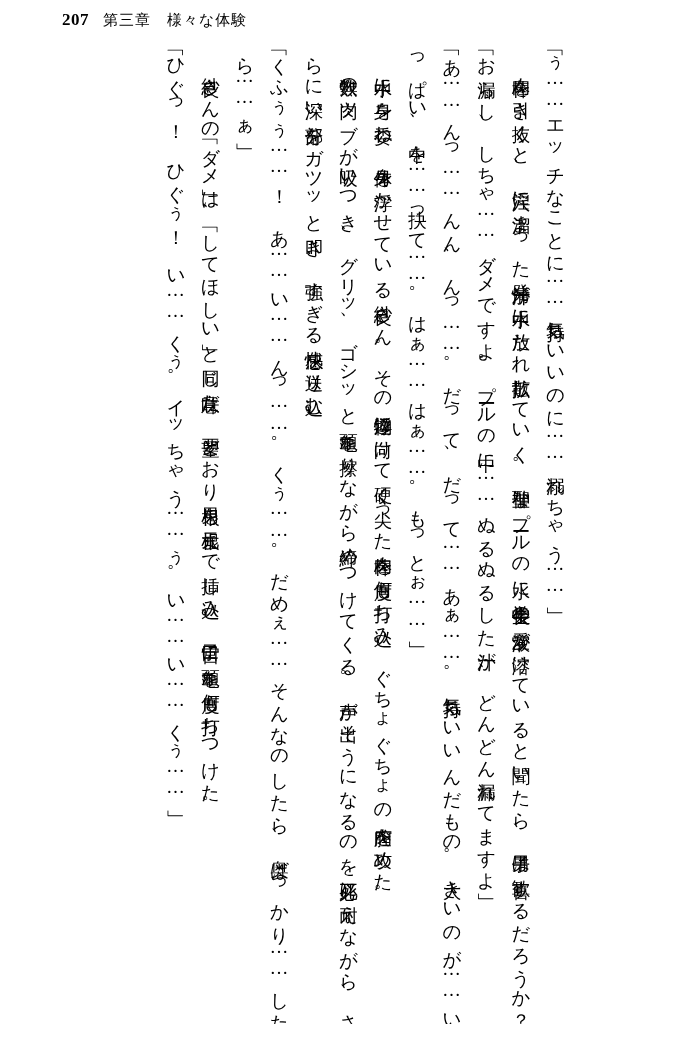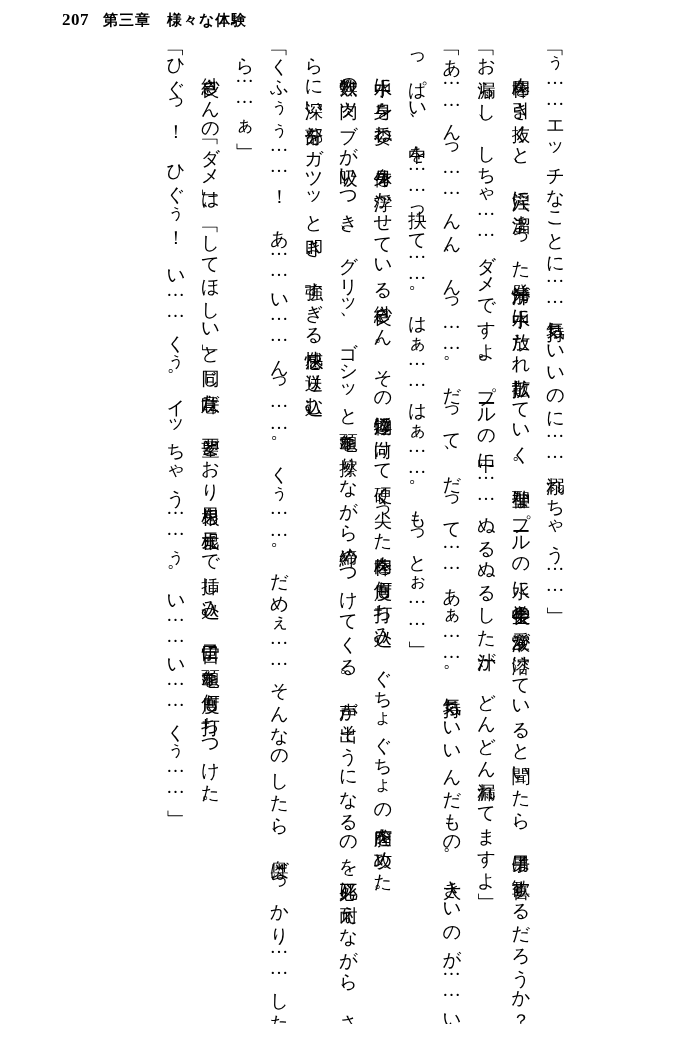--- a/index.html
+++ b/index.html
@@ -35,21 +35,21 @@
     gap: 14px;
     white-space: nowrap;
   }
   .header .page-number {
     font-size: 17px;
     font-weight: bold;
     letter-spacing: 0.5px;
   }
   .header .chapter {
     font-size: 15px;
-    font-weight: bold;
+    font-weight: normal;
     letter-spacing: 1px;
   }
 
   
   .body-text {
     position: absolute;
     right: 44px;
     top: 44px;
     width: 596px;
     height: 980px;

